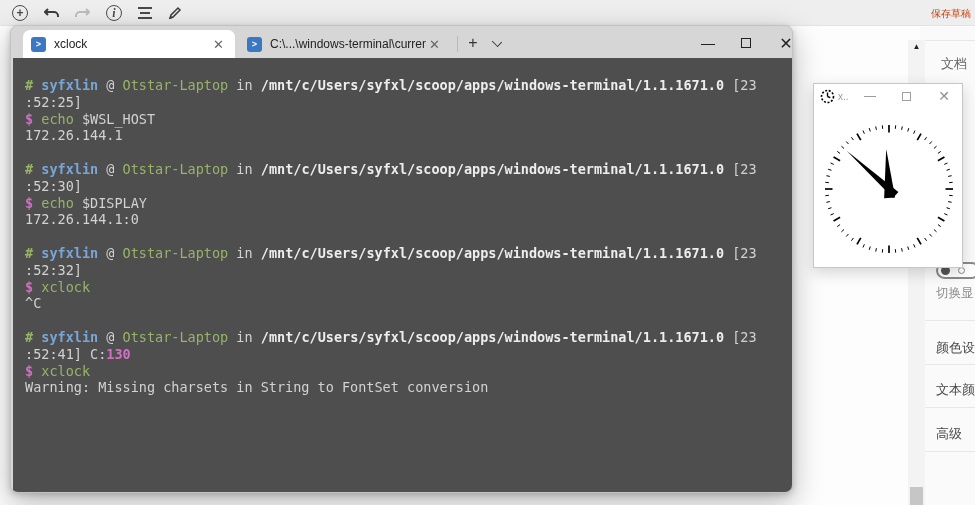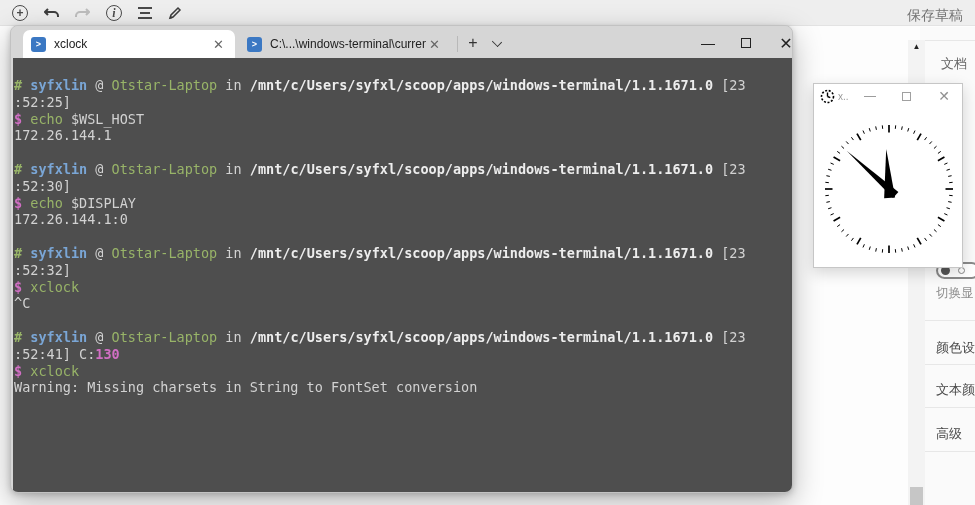--- a/index.html
+++ b/index.html
@@ -14,21 +14,21 @@
            align-items:center; justify-content:center; color:#4a4a4a; }
   .circ { width:16px; height:16px; border:1.5px solid #4a4a4a; border-radius:50%;
           display:flex; align-items:center; justify-content:center;
           font-size:12px; line-height:1; font-weight:bold; color:#4a4a4a; }
   .circ.ital { font-style:italic; font-family:"Liberation Serif", serif; font-weight:bold; }
   .listbars { width:14px; height:12px; position:relative; }
   .listbars i { position:absolute; left:0; height:1.8px; background:#4a4a4a; display:block; }
   .listbars i:nth-child(1){ top:0; width:14px; }
   .listbars i:nth-child(2){ top:5px; width:10px; left:2px; }
   .listbars i:nth-child(3){ top:10px; width:14px; }
-  #save-draft { position:absolute; right:12px; top:7px; font-size:14px; color:#737373; cursor:pointer; }
+  #save-draft { position:absolute; right:4px; top:7px; font-size:10px; color:#c2410c; cursor:pointer; }
 
   
   #term-win { position:absolute; left:10px; top:25px; width:783px; height:468px;
               background:#d6d6d6; border-radius:8px; overflow:hidden;
               border:1px solid #c2c2c2;
               box-shadow:0 10px 30px rgba(0,0,0,.28), 0 2px 6px rgba(0,0,0,.18); }
   #term-titlebar { position:relative; width:100%; height:32px; background:#d6d6d6; }
   .tab { position:absolute; top:4px; height:28px; display:flex; align-items:center;
          font-size:12px; color:#222; cursor:pointer; }
   .tab.active { left:12px; width:212px; background:#fff; border-radius:7px 7px 0 0; padding:0 8px; }
@@ -43,21 +43,21 @@
                  font-size:16px; color:#333; text-align:center; line-height:19px; cursor:pointer; }
   #tab-dropdown-btn { position:absolute; left:478px; top:9px; width:18px; height:16px; cursor:pointer; }
   #tab-dropdown-btn b { position:absolute; left:4px; top:3px; width:8px; height:8px;
         border-right:1.5px solid #333; border-bottom:1.5px solid #333; transform:rotate(45deg) scale(1,.8); }
   .winctl { position:absolute; top:8px; width:18px; height:18px; color:#222; font-size:14px;
             display:flex; align-items:center; justify-content:center; cursor:pointer; }
   #t-min { left:688px; } #t-max { left:726px; } #t-close { left:766px; font-size:16px; }
   #t-max i { width:10px; height:10px; border:1.3px solid #222; display:block; }
 
   #term-body { position:absolute; left:2px; top:32px; width:779px; height:434px;
-               background:#4e4e4e; padding:19px 6px 6px 1px;
+               background:#4e4e4e; padding:19px 6px 6px 12px;
                font-family:"DejaVu Sans Mono", monospace; font-size:13.5px;
                line-height:16.8px; white-space:pre; overflow:hidden; }
   .tline { height:16.8px; }
   .seg-fg { color:#d2d2d2; }
   .seg-g  { color:#98b468; }
   .seg-gb { color:#98b468; font-weight:bold; }
   .seg-bb { color:#7aa6d6; font-weight:bold; }
   .seg-pb { color:#ededed; font-weight:bold; }
   .seg-mb { color:#d16fc4; font-weight:bold; }
 

